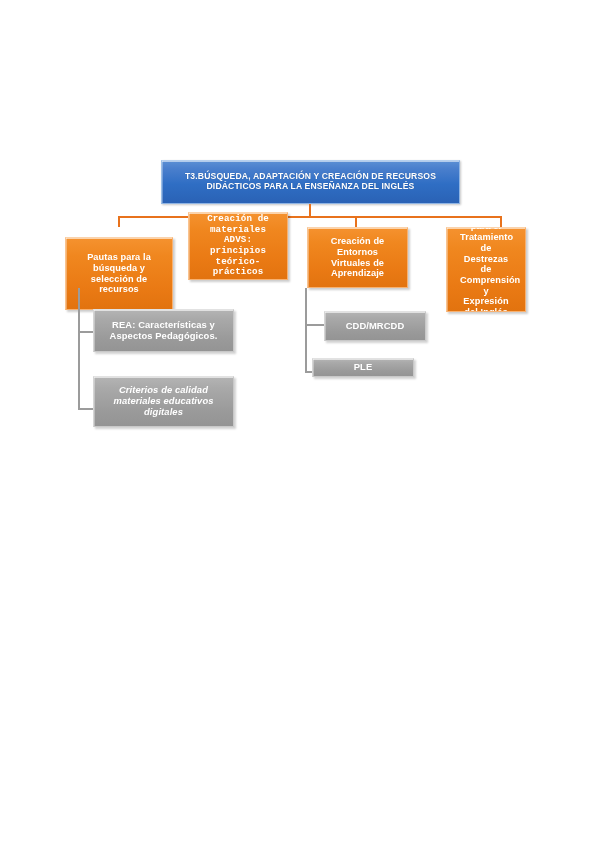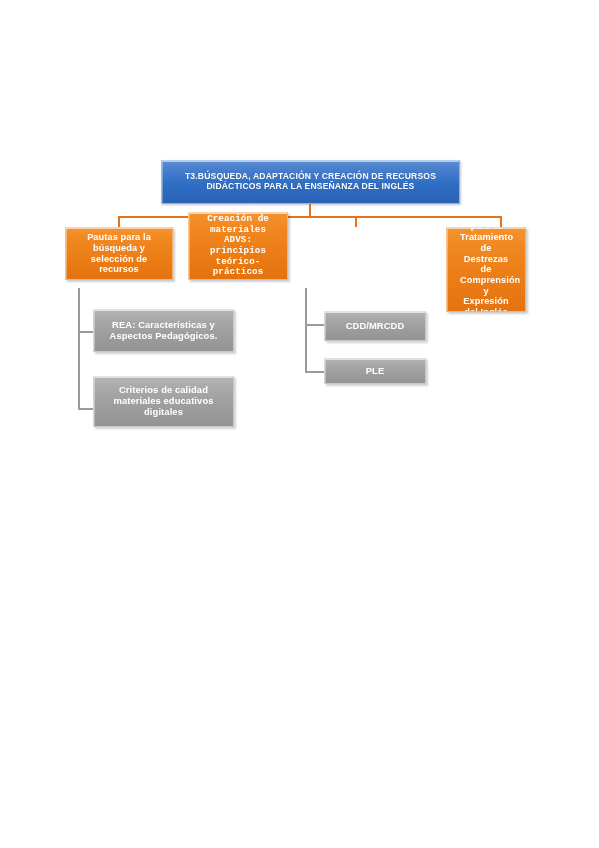--- a/index.html
+++ b/index.html
@@ -104,50 +104,53 @@
 
   <div class="conn" style="left:309px; top:204px; width:2px; height:13px;"></div>
 
   <div class="conn" style="left:118px; top:216px; width:384px; height:2px;"></div>
 
   <div class="conn" style="left:118px; top:216px; width:2px; height:11px;"></div>
   <div class="conn" style="left:237px; top:216px; width:2px; height:11px;"></div>
   <div class="conn" style="left:355px; top:216px; width:2px; height:11px;"></div>
   <div class="conn" style="left:500px; top:216px; width:2px; height:11px;"></div>
 
-  <div class="node node-orange" style="left:65px; top:227px; width:108px; height:53px;">
+  <div class="node node-orange" style="left:65px; top:237px; width:108px; height:73px;">
     <span class="label">Pautas para la búsqueda y selección de recursos</span>
   </div>
 
   <div class="node node-orange" style="left:188px; top:212px; width:100px; height:68px;font-family:Liberation Mono, monospace;">
     <span class="label">Creación de materiales ADVS: principios teórico-prácticos</span>
   </div>
 
+  <div class="node node-orange" style="left:307px; top:227px; width:101px; height:61px;">
+    <span class="label">Creación de Entornos Virtuales de Aprendizaje</span>
+  </div>
 
   <div class="node node-orange" style="left:446px; top:227px; width:80px; height:85px;">
     <span class="label">Recursos para el Tratamiento de Destrezas de Comprensión y Expresión del Inglés en EI</span>
   </div>
 
   <div class="conn-gray" style="left:78px; top:288px; width:2px; height:122px;"></div>
   <div class="conn-gray" style="left:78px; top:331px; width:16px; height:2px;"></div>
   <div class="conn-gray" style="left:78px; top:408px; width:16px; height:2px;"></div>
 
   <div class="node node-gray" style="left:93px; top:309px; width:141px; height:43px;">
     <span class="label">REA: Características y Aspectos Pedagógicos.</span>
   </div>
 
-  <div class="node node-gray" style="left:93px; top:376px; width:141px; height:51px;">
+  <div class="node node-gray" style="left:93px; top:376px; width:141px; height:51px;font-style:italic;">
     <span class="label">Criterios de calidad materiales educativos digitales</span>
   </div>
 
   <div class="conn-gray" style="left:305px; top:288px; width:2px; height:85px;"></div>
   <div class="conn-gray" style="left:305px; top:324px; width:20px; height:2px;"></div>
   <div class="conn-gray" style="left:305px; top:371px; width:20px; height:2px;"></div>
 
   <div class="node node-gray" style="left:324px; top:311px; width:102px; height:30px;">
     <span class="label">CDD/MRCDD</span>
   </div>
 
-  <div class="node node-gray" style="left:324px; top:358px; width:102px; height:26px;">
+  <div class="node node-gray" style="left:312px; top:358px; width:102px; height:19px;">
     <span class="label">PLE</span>
   </div>
 
 </div>
 
 </body></html>

